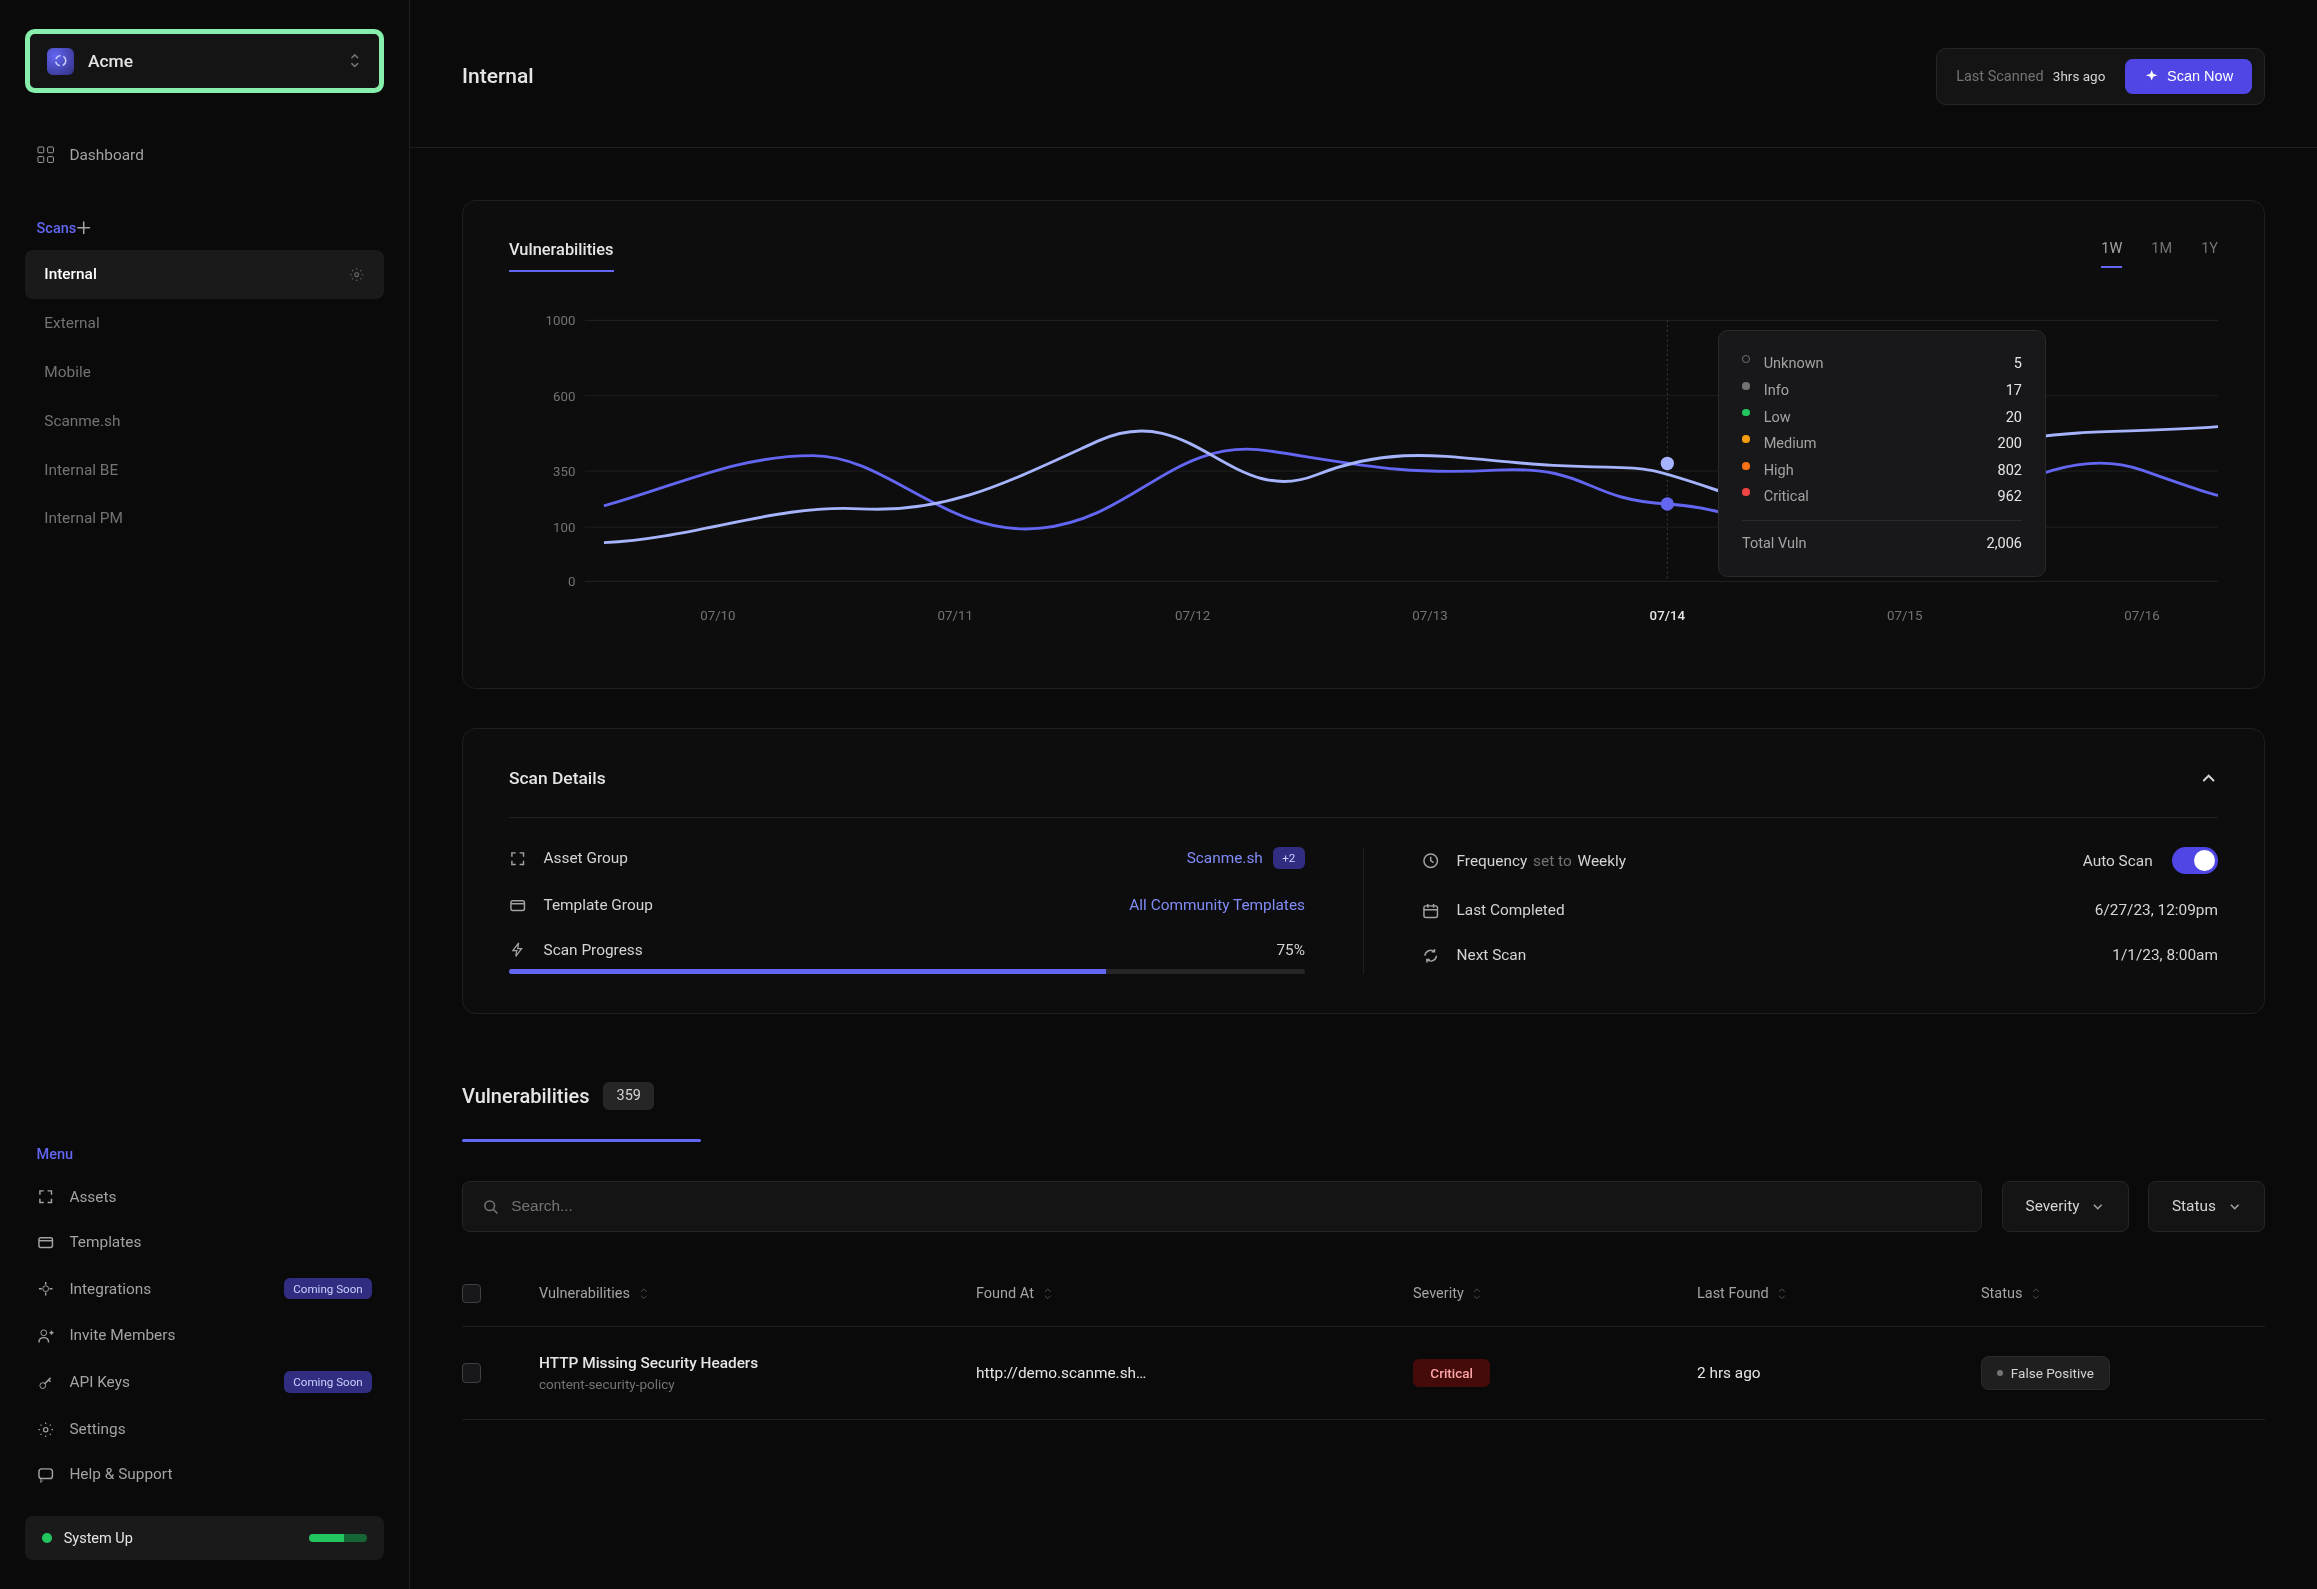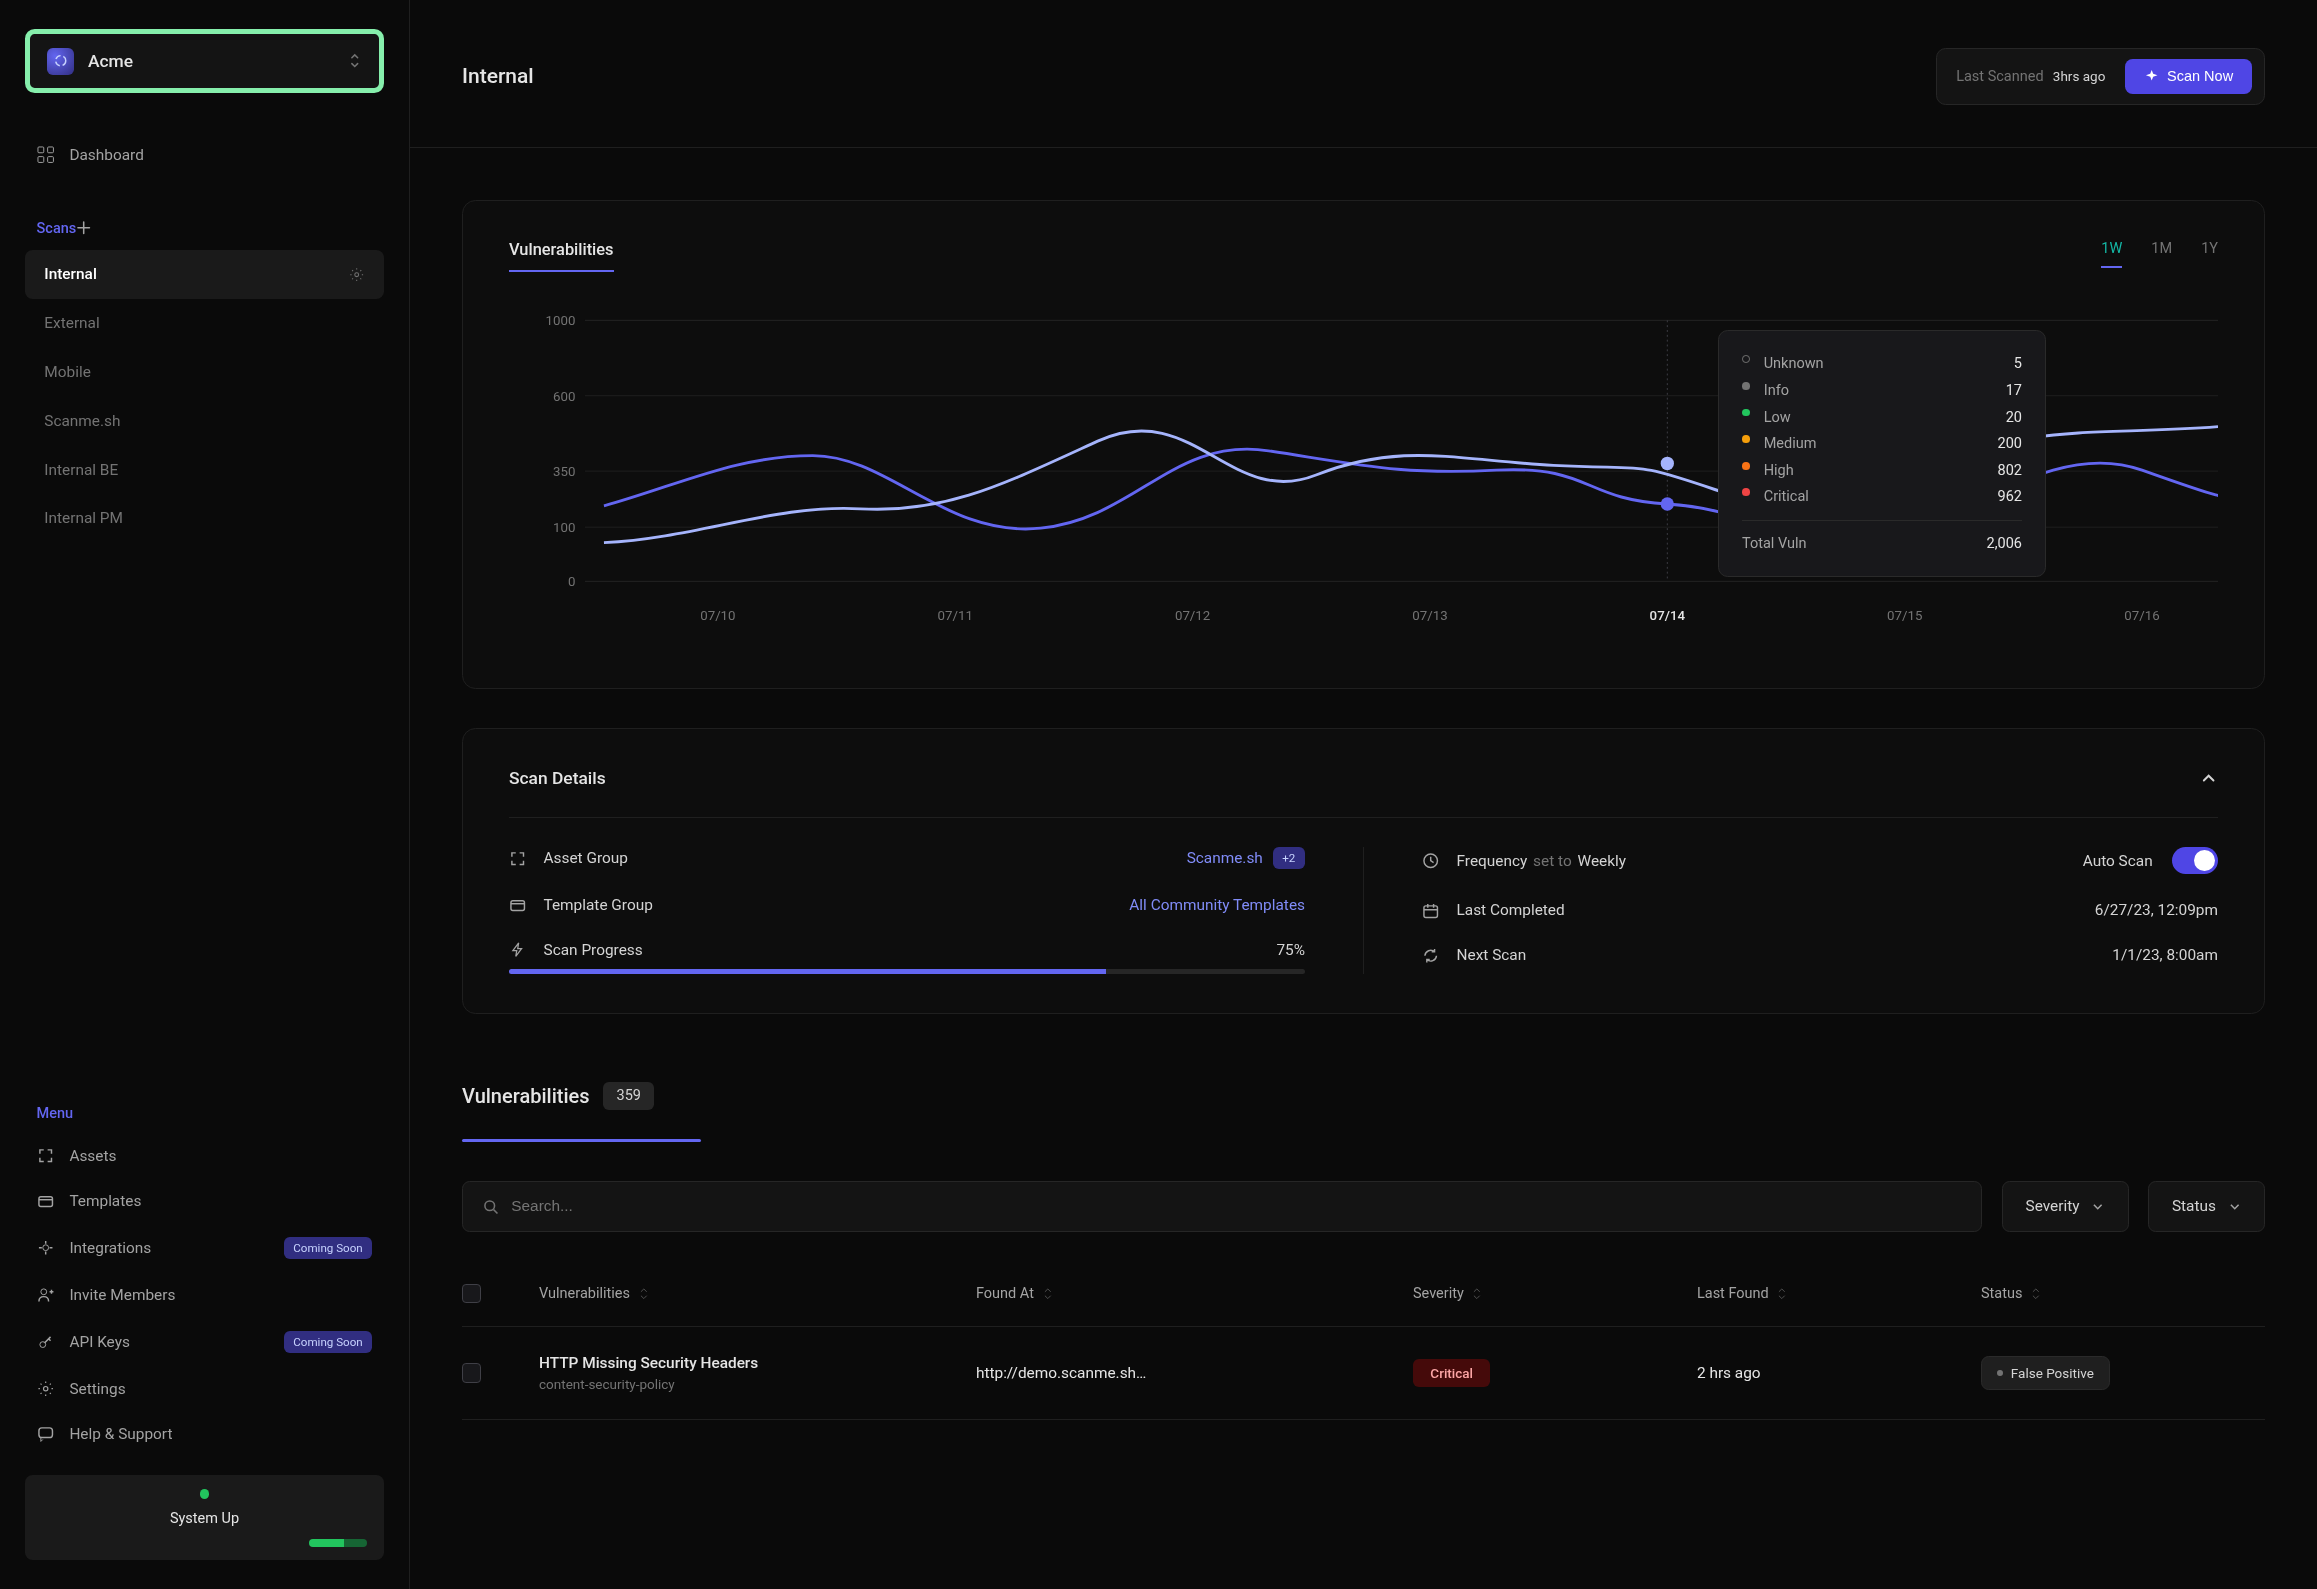--- a/index.html
+++ b/index.html
@@ -111,21 +111,20 @@
 }
 .system-status {
   margin-top: 19.3px;
   background: #1a1a1a;
   border-radius: 7.7px;
   padding: 13.5px 17.4px;
   display: flex;
   align-items: center;
   gap: 11.6px;
   font-size: 14.5px;
-  flex-direction: column;
 }
 .status-dot {
   width: 9.7px; height: 9.7px; border-radius: 50%;
   background: #22c55e;
 }
 .status-bar-mini {
   width: 58px; height: 7.7px;
   background: linear-gradient(90deg, #22c55e 60%, #166534 60%);
   border-radius: 3.9px;
   margin-left: auto;
@@ -194,21 +193,21 @@
   display: inline-block;
 }
 .range-switch { display: flex; gap: 29px; }
 .range-opt {
   font-size: 14.5px;
   color: #737373;
   cursor: pointer;
   padding-bottom: 9.7px;
 }
 .range-opt.active {
-  color: #14b8a6;
+  color: #a3a3a3;
   border-bottom: 2.9px solid #6366f1;
 }
 
 .chart-area {
   position: relative;
   height: 348px;
 }
 .chart-svg { width: 100%; height: 100%; position: absolute; inset: 0; }
 .grid-line { stroke: #1f1f1f; stroke-width: 1; }
 .grid-line.solid { stroke: #262626; }

